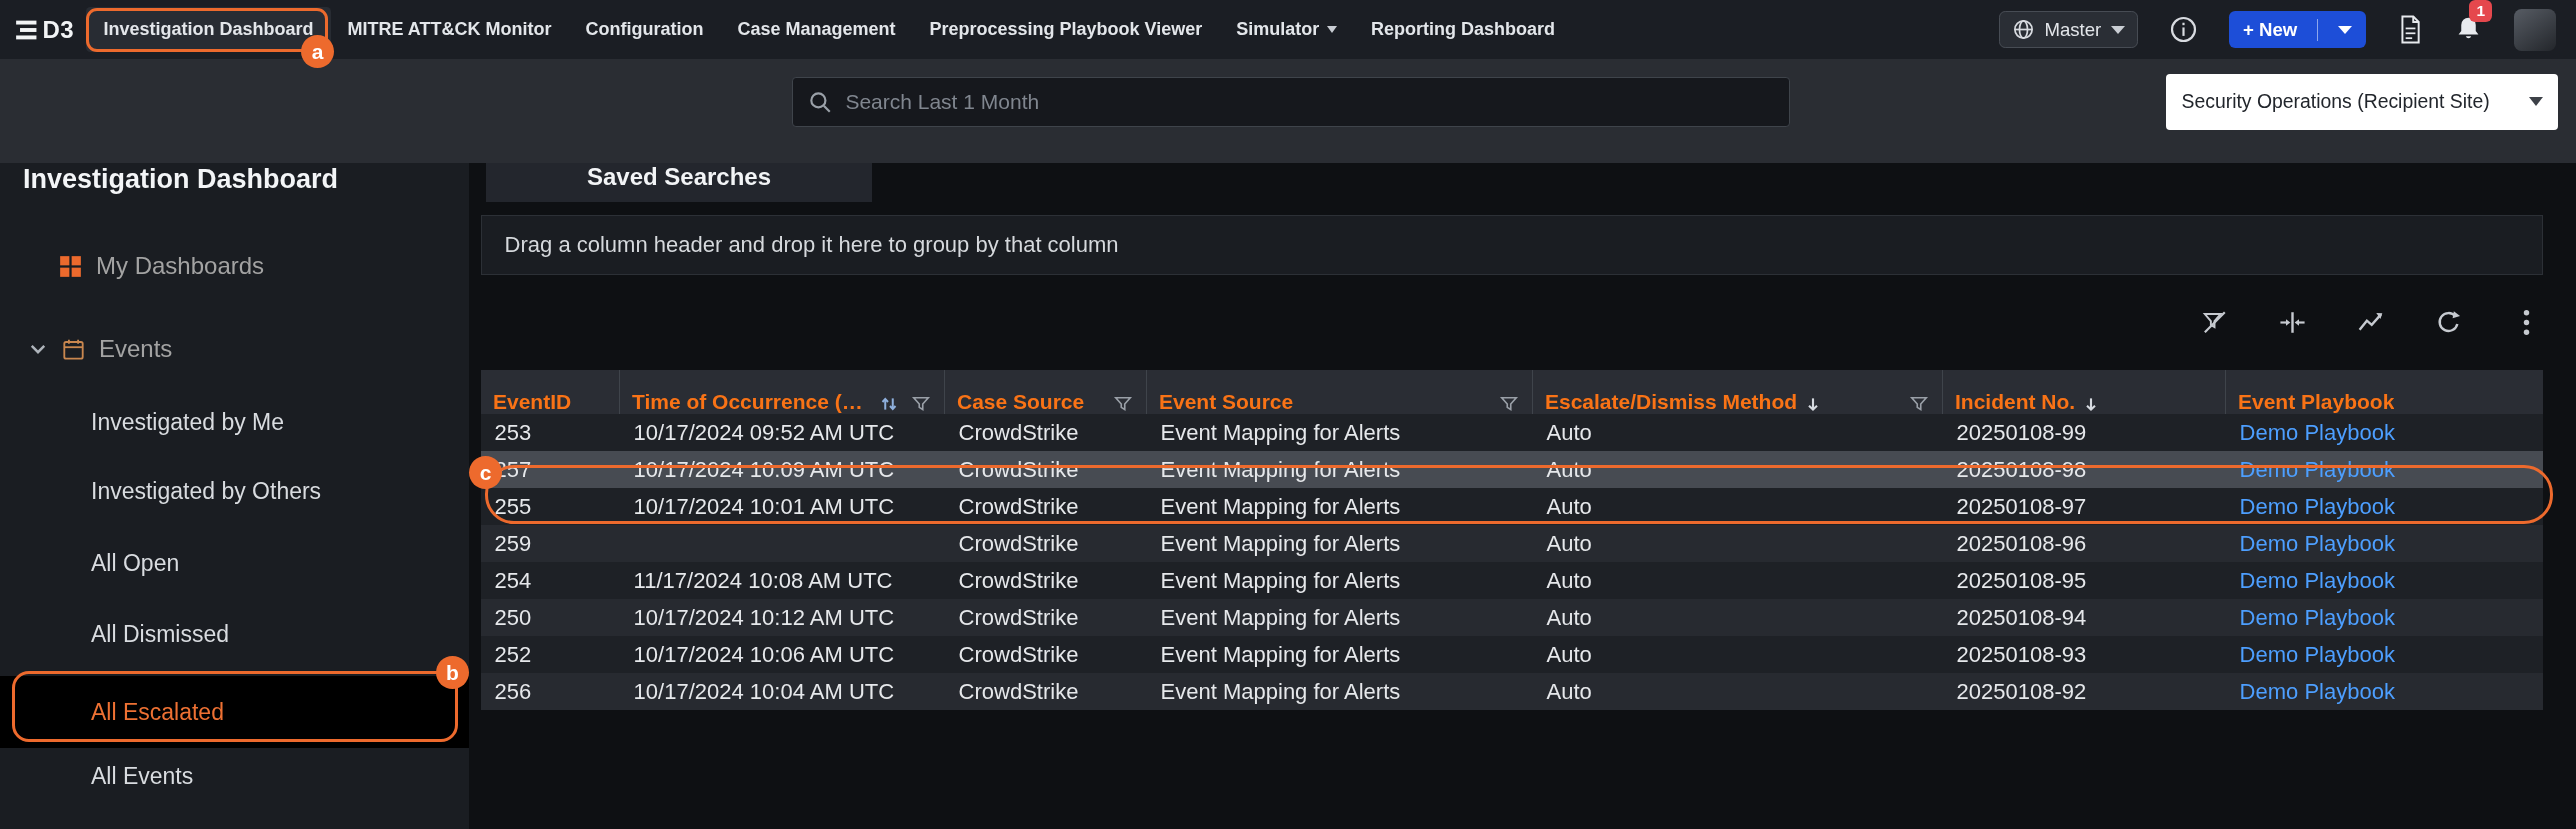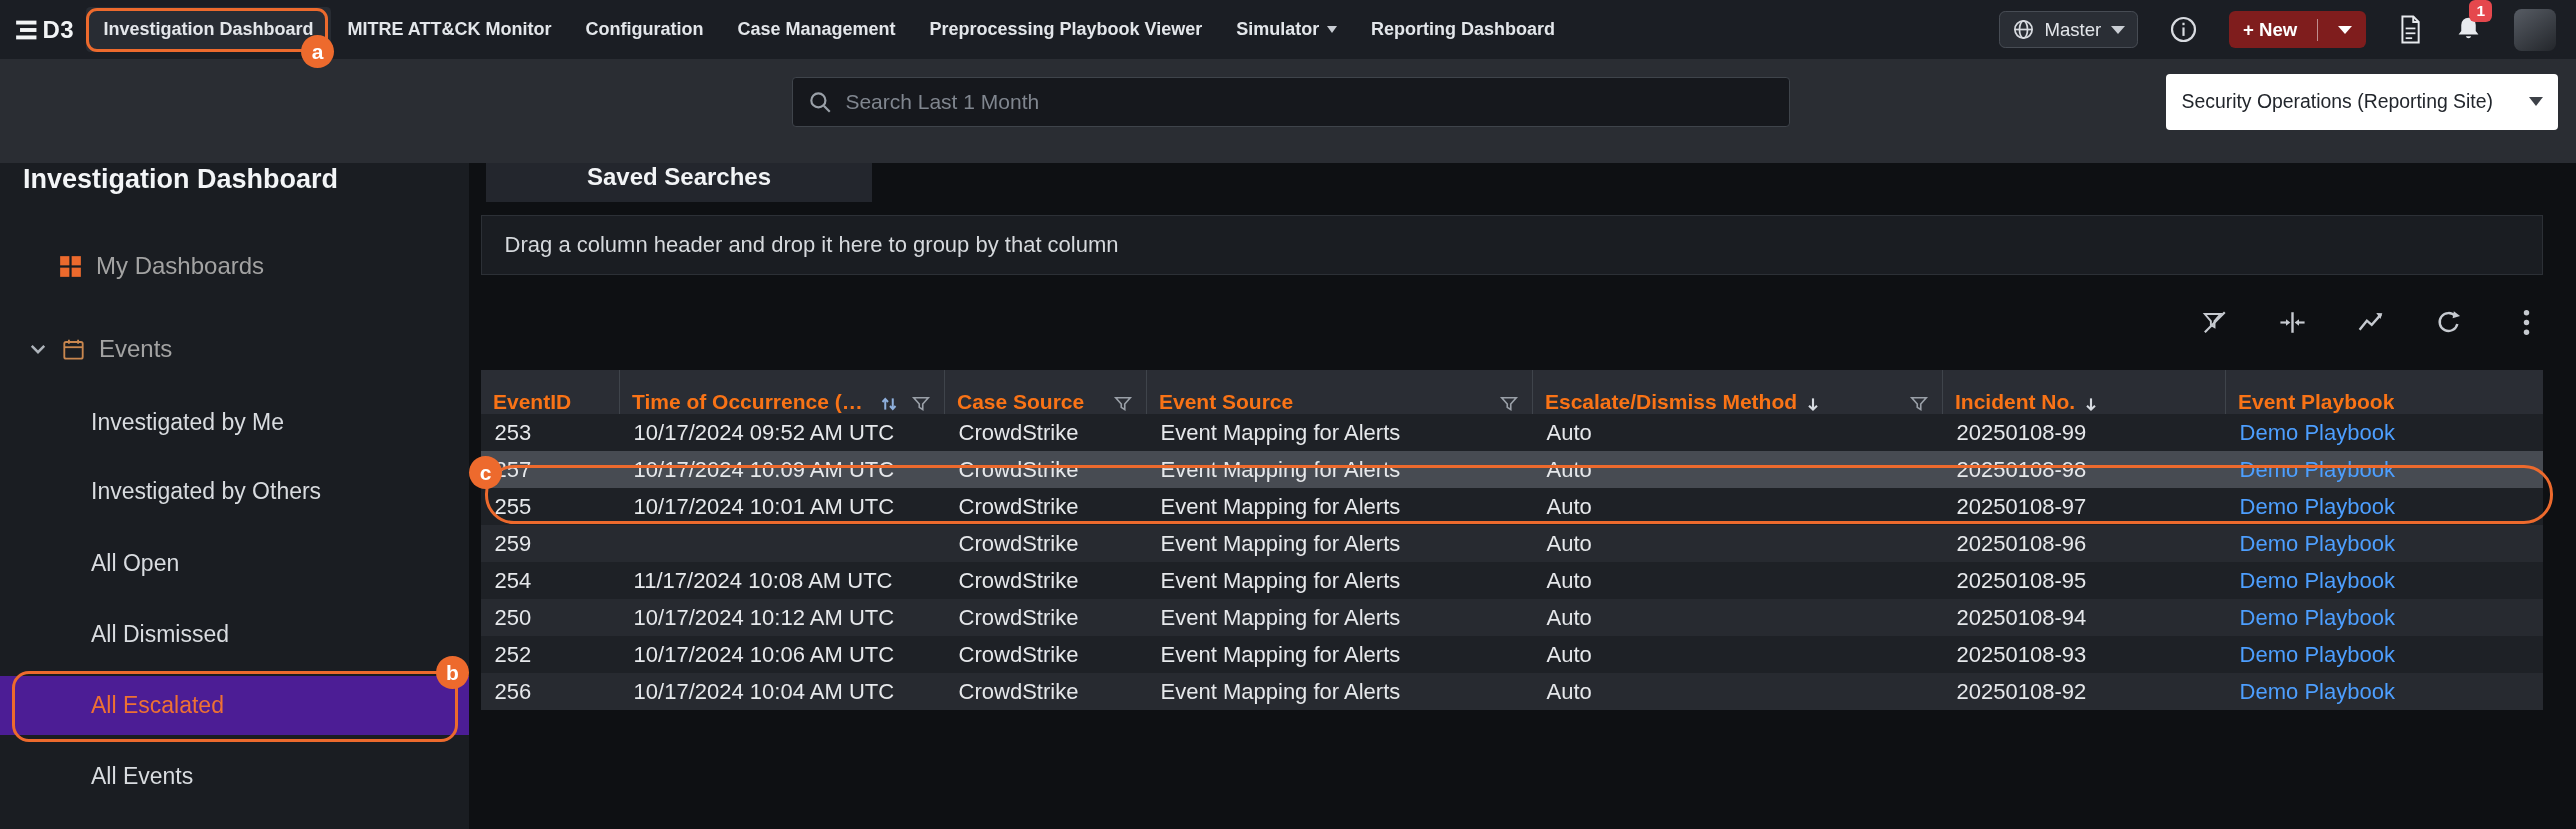--- a/index.html
+++ b/index.html
@@ -10,42 +10,42 @@
   .topnav { position:absolute; top:0; left:0; right:0; height:59px; background:#1b1e24; display:flex; align-items:center; padding:0 20px 0 13px; z-index:5; }
   .logo { display:flex; align-items:center; gap:4.6px; margin-right:12.4px; cursor:pointer; }
   .logo-text { font-size:24px; font-weight:700; color:#f2f4f6; letter-spacing:0.4px; }
   .nav-item { display:flex; align-items:center; gap:7.7px; font-size:18px; font-weight:600; color:#e3e6ea; padding:11.6px 17px; white-space:nowrap; border-radius:4.6px; cursor:pointer; }
   .nav-item.active { background:#282c33; }
   .nav-right { margin-left:auto; display:flex; align-items:center; gap:31px; }
   .master-pill { height:37px; background:#2a2e35; border:0.8px solid #474c54; border-radius:6.2px; display:flex; align-items:center; gap:9.3px; padding:0 12.4px; font-size:18.6px; color:#e3e6ea; cursor:pointer; }
   .caret { width:0; height:0; border-left:7px solid transparent; border-right:7px solid transparent; border-top:8.5px solid #c9cdd3; }
   .caret.white { border-top-color:#ffffff; }
   .caret.dark { border-top-color:#3d4148; border-left-width:7.7px; border-right-width:7.7px; border-top-width:9.3px; }
-  .new-btn { height:37px; background:#7f1d1d; border:none; border-radius:6.2px; color:#fff; font-size:18.6px; font-weight:700; display:flex; align-items:center; gap:20px; padding:0 14px; font-family:inherit; cursor:pointer; }
+  .new-btn { height:37px; background:#1d4ed8; border:none; border-radius:6.2px; color:#fff; font-size:18.6px; font-weight:700; display:flex; align-items:center; gap:20px; padding:0 14px; font-family:inherit; cursor:pointer; }
   .btn-divider { width:0.8px; height:22px; background:rgba(255,255,255,.5); }
   .bell-wrap { position:relative; cursor:pointer; }
   .badge { position:absolute; top:-12.4px; right:-9.3px; min-width:23px; height:22px; background:#e5484d; color:#fff; font-size:15.5px; font-weight:700; border-radius:6.2px; display:flex; align-items:center; justify-content:center; padding:0 5.4px; }
   .avatar { width:42px; height:42px; border-radius:7.7px; background:linear-gradient(145deg,#575c64,#23262b); cursor:pointer; }
 
   
   .bar2 { position:absolute; top:59px; left:0; right:0; height:104px; background:#2a2d33; z-index:4; }
   .search-box { position:absolute; left:792px; top:18px; width:998px; height:50px; background:#16181d; border:0.8px solid #3f444b; border-radius:3.9px; display:flex; align-items:center; gap:12.4px; padding:0 14px; }
   .search-box input { flex:1; background:transparent; border:none; outline:none; color:#dfe2e6; font-size:21px; font-family:inherit; }
   .search-box input::placeholder { color:#80868f; }
   .site-select { position:absolute; left:2166px; top:14.7px; width:392px; height:56px; background:#ffffff; border-radius:3.9px; display:flex; align-items:center; padding:0 15.5px; font-size:19.4px; color:#22262c; cursor:pointer; }
   .site-select span { flex:1; white-space:nowrap; overflow:hidden; }
 
   
   .sidebar { position:absolute; top:145px; left:0; width:469px; bottom:0; background:#1a1d22; z-index:2; }
   .sb-title { position:absolute; left:23px; top:18.6px; font-size:27px; font-weight:700; color:#f3f5f7; }
   .sb-row { position:absolute; display:flex; align-items:center; gap:14px; font-size:24px; color:#a3a3a3; cursor:pointer; }
   .sb-dash { left:59px; top:101px; height:40px; }
   .sb-events { left:28px; top:184px; height:40px; }
   .sb-sub { position:absolute; left:91px; height:37px; display:flex; align-items:center; font-size:23px; color:#d9dce0; width:calc(100% - 91px); cursor:pointer; white-space:nowrap; }
-  .sb-sub.selected { left:0; top:531px; height:59px; width:100%; padding-left:91px; background:#4c1d95; color:#ee7133; }
+  .sb-sub.selected { left:0; top:531px; height:72px; width:100%; padding-left:91px; background:#000000; color:#ee7133; }
 
   
   .content { position:absolute; top:145px; left:469px; right:0; bottom:0; background:#0e1013; z-index:1; }
   .tab { position:absolute; left:17px; top:6.2px; width:386px; height:51px; background:#23262d; border-radius:7.7px 7.7px 0 0; display:flex; align-items:center; justify-content:center; font-size:24px; font-weight:700; color:#f2f4f6; cursor:pointer; }
   .dragbar { position:absolute; left:11.6px; top:70px; width:2062px; height:60px; background:#1a1d22; border:0.8px solid #2c3036; display:flex; align-items:center; padding-left:23px; font-size:22px; color:#d6d9dd; }
   .toolbar { position:absolute; top:152px; right:33px; height:50px; display:flex; align-items:center; gap:45px; }
   .tool { width:33px; height:33px; display:flex; align-items:center; justify-content:center; cursor:pointer; }
 
   
   .table { position:absolute; left:11.6px; top:225px; width:2062px; }
@@ -139,21 +139,21 @@
 
   <div class="bar2">
     <div class="search-box">
       <svg width="26" height="26" viewBox="0 0 24 24">
         <circle cx="10.5" cy="10.5" r="6.5" fill="none" stroke="#9aa0a8" stroke-width="2"></circle>
         <line x1="15.5" y1="15.5" x2="21" y2="21" stroke="#9aa0a8" stroke-width="2"></line>
       </svg>
       <input type="text" placeholder="Search Last 1 Month" style="">
     </div>
     <div class="site-select">
-      <span>Security Operations (Reporting Site)</span>
+      <span>Security Operations (Recipient Site)</span>
       <i class="caret dark"></i>
     </div>
   </div>
 
   <aside class="sidebar">
     <div class="sb-title">Investigation Dashboard</div>
 
     <div class="sb-row sb-dash">
       <svg width="23" height="23" viewBox="0 0 20 20">
         <rect x="1" y="1" width="8" height="8" fill="#ed6a2d"></rect>

